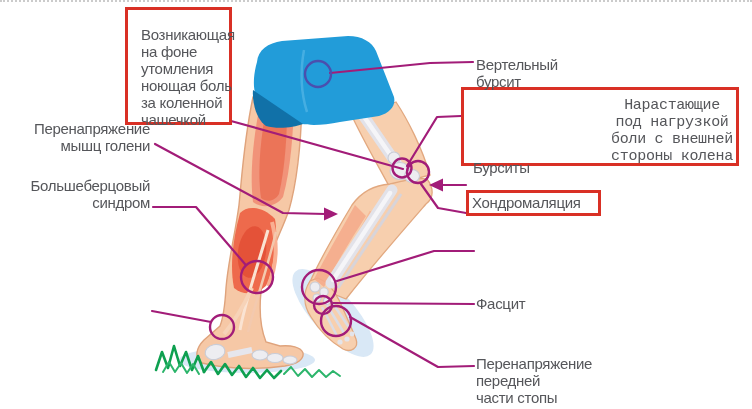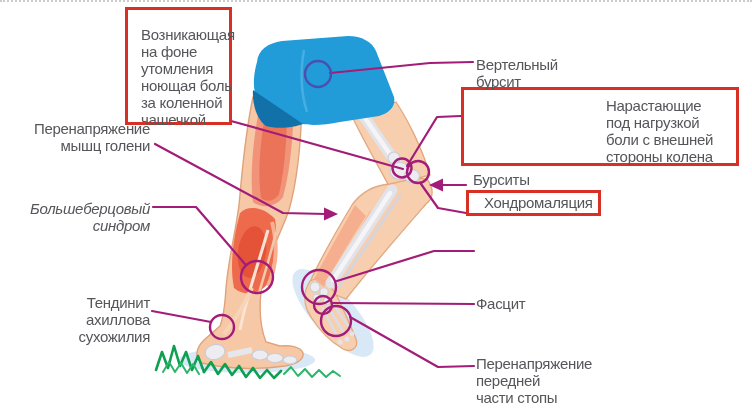--- a/index.html
+++ b/index.html
@@ -21,21 +21,21 @@
     border-top:2px dotted #cbcbcb;
   }
   .lbl{
     position:absolute;
     font:15px/17px "Liberation Sans",sans-serif;
     letter-spacing:-0.3px;
     color:var(--text-color);
     white-space:pre-line;
   }
   .lbl.right{text-align:right;}
-  .lbl.center{text-align:left;}
+  .lbl.center{text-align:center;font-family:Liberation Mono, monospace;}
   .redbox{
     position:absolute;
     border:3px solid var(--red-box-color);
     box-sizing:border-box;
     background:transparent;
   }
   svg{position:absolute;left:0;top:0;}
   .connector{fill:none;stroke:var(--line-color);stroke-width:2.2;stroke-linejoin:round;stroke-linecap:round;}
   .arrowhead{fill:var(--line-color);stroke:none;}
   .marker{fill:none;stroke:var(--line-color);stroke-width:2.4;}
@@ -206,36 +206,33 @@
   <div class="redbox" style="left:461px;top:87px;width:278px;height:79px;"></div>
 
   <div class="redbox" style="left:466px;top:190px;width:135px;height:26px;"></div>
 
   <div class="lbl" style="left:476px;top:40px;margin-top:16px;">Вертельный
 бурсит</div>
 
   <div class="lbl right" style="left:18px;top:120px;width:132px;">Перенапряжение
 мышц голени</div>
 
-  <div class="lbl right" style="left:28px;top:200px;width:122px;font-style:italic;">Большеберцовый
+  <div class="lbl right" style="left:28px;top:177px;width:122px;">Большеберцовый
 синдром</div>
 
-  <div class="lbl right" style="left:38px;top:294px;width:112px;">Тендинит
-ахиллова
-сухожилия</div>
 
 
   <div class="lbl center" style="left:606px;top:97px;width:132px;">Нарастающие
 под нагрузкой
 боли с внешней
 стороны колена</div>
 
-  <div class="lbl" style="left:473px;top:171px;">Бурситы</div>
-
-  <div class="lbl" style="left:472px;top:194px;margin-left:12px;">Хондромаляция</div>
+  <div class="lbl" style="left:473px;top:159px;">Бурситы</div>
+
+  <div class="lbl" style="left:472px;top:194px;">Хондромаляция</div>
 
 
   <div class="lbl" style="left:476px;top:295px;">Фасцит</div>
 
   <div class="lbl" style="left:476px;top:355px;">Перенапряжение
 передней
 части стопы</div>
 
 </div>
 

